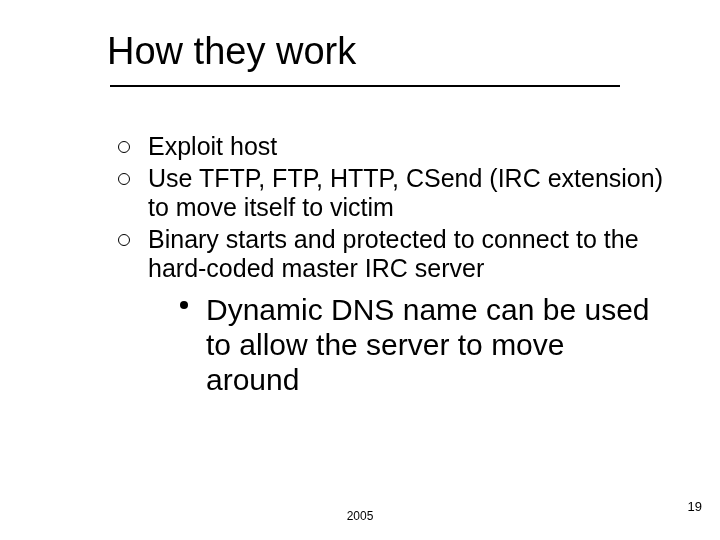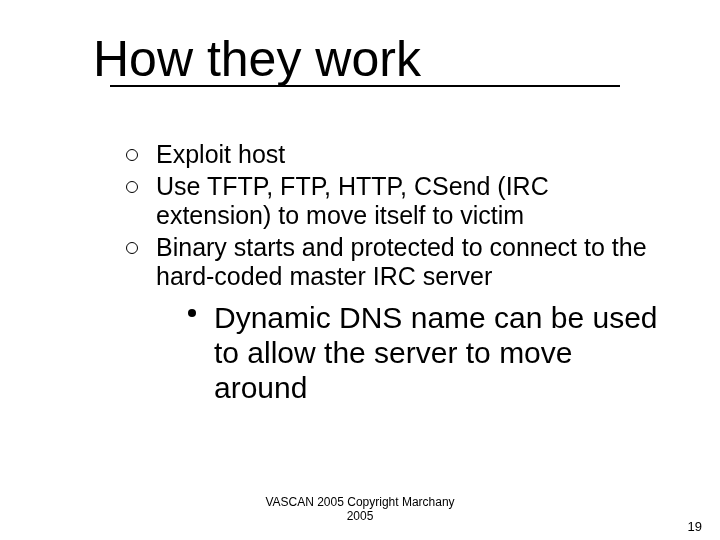--- a/index.html
+++ b/index.html
@@ -14,23 +14,23 @@
     overflow: hidden;
   }
   .slide {
     position: relative;
     width: 720px;
     height: 540px;
     box-sizing: border-box;
   }
   .title {
     position: absolute;
-    left: 93px;
+    left: 107px;
     top: 30px;
-    font-size: 50px;
+    font-size: 38px;
     font-family: Arial, Helvetica, sans-serif;
     font-weight: 400;
   }
   .title-underline {
     position: absolute;
     left: 110px;
     top: 85px;
     width: 510px;
     height: 2px;
     background: #000;
@@ -38,21 +38,21 @@
   .body {
     position: absolute;
     left: 110px;
     top: 128px;
     width: 560px;
     font-size: 25px;
     line-height: 1.18;
   }
   ul.level1 {
     list-style: none;
-    margin: 12px;
+    margin: 4px;
     padding: 0;
   }
   ul.level1 > li {
     position: relative;
     padding-left: 34px;
     margin-bottom: 2px;
   }
   .bullet-circle-open {
     position: absolute;
     left: 4px;
@@ -91,21 +91,21 @@
     width: 720px;
     font-size: 12px;
     font-family: Arial, Helvetica, sans-serif;
     color: #000;
     text-align: center;
     line-height: 1.15;
   }
   .page-num {
     position: absolute;
     right: 18px;
-    bottom: 6px;
+    bottom: 26px;
     font-size: 13px;
     font-family: Arial, Helvetica, sans-serif;
   }
 </style>
 </head>
 <body>
 
 <div class="slide">
 
   <div class="title">How they work</div>
@@ -128,19 +128,19 @@
           <li>
             <span class="bullet-disc"></span>
             <span>Dynamic DNS name can be used to allow the server to move around</span>
           </li>
         </ul>
       </li>
     </ul>
   </div>
 
   <div class="footer">
-    <span>VASCAN 2005 Copyright Marchany</span><br>
+    <br>
     <span>2005</span>
   </div>
 
   <div class="page-num">19</div>
 
 </div>
 
 </body></html>

